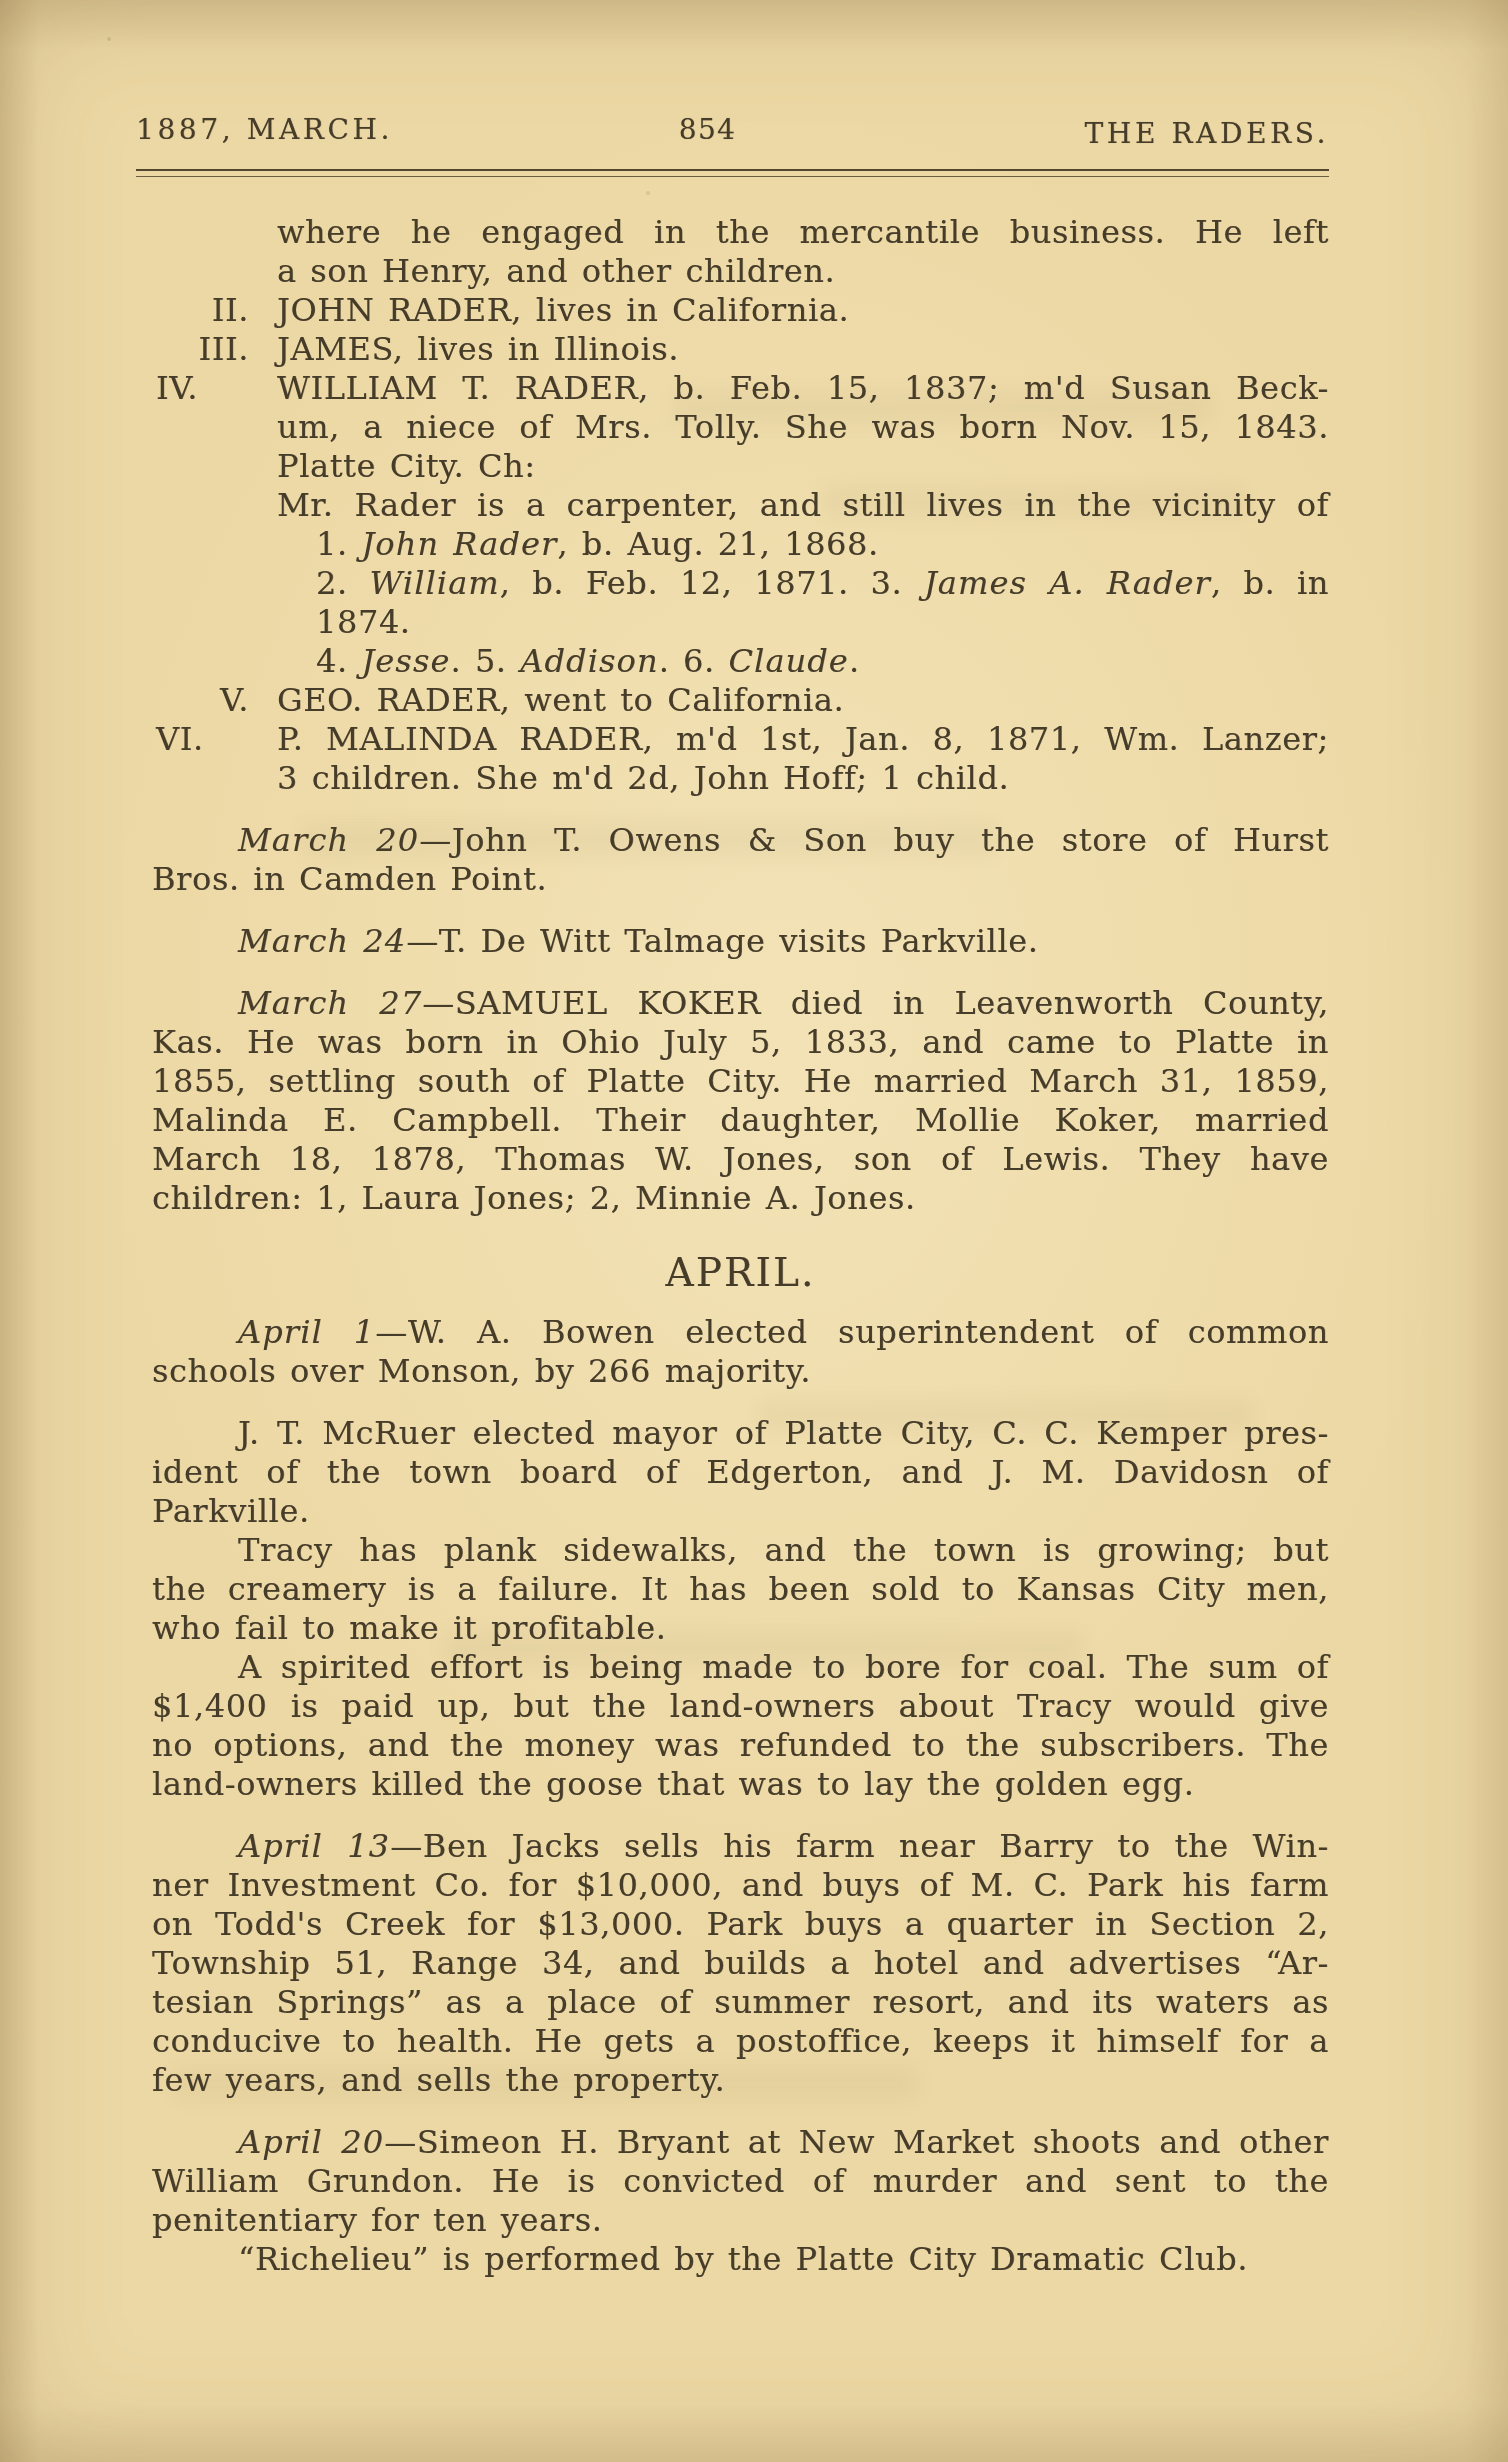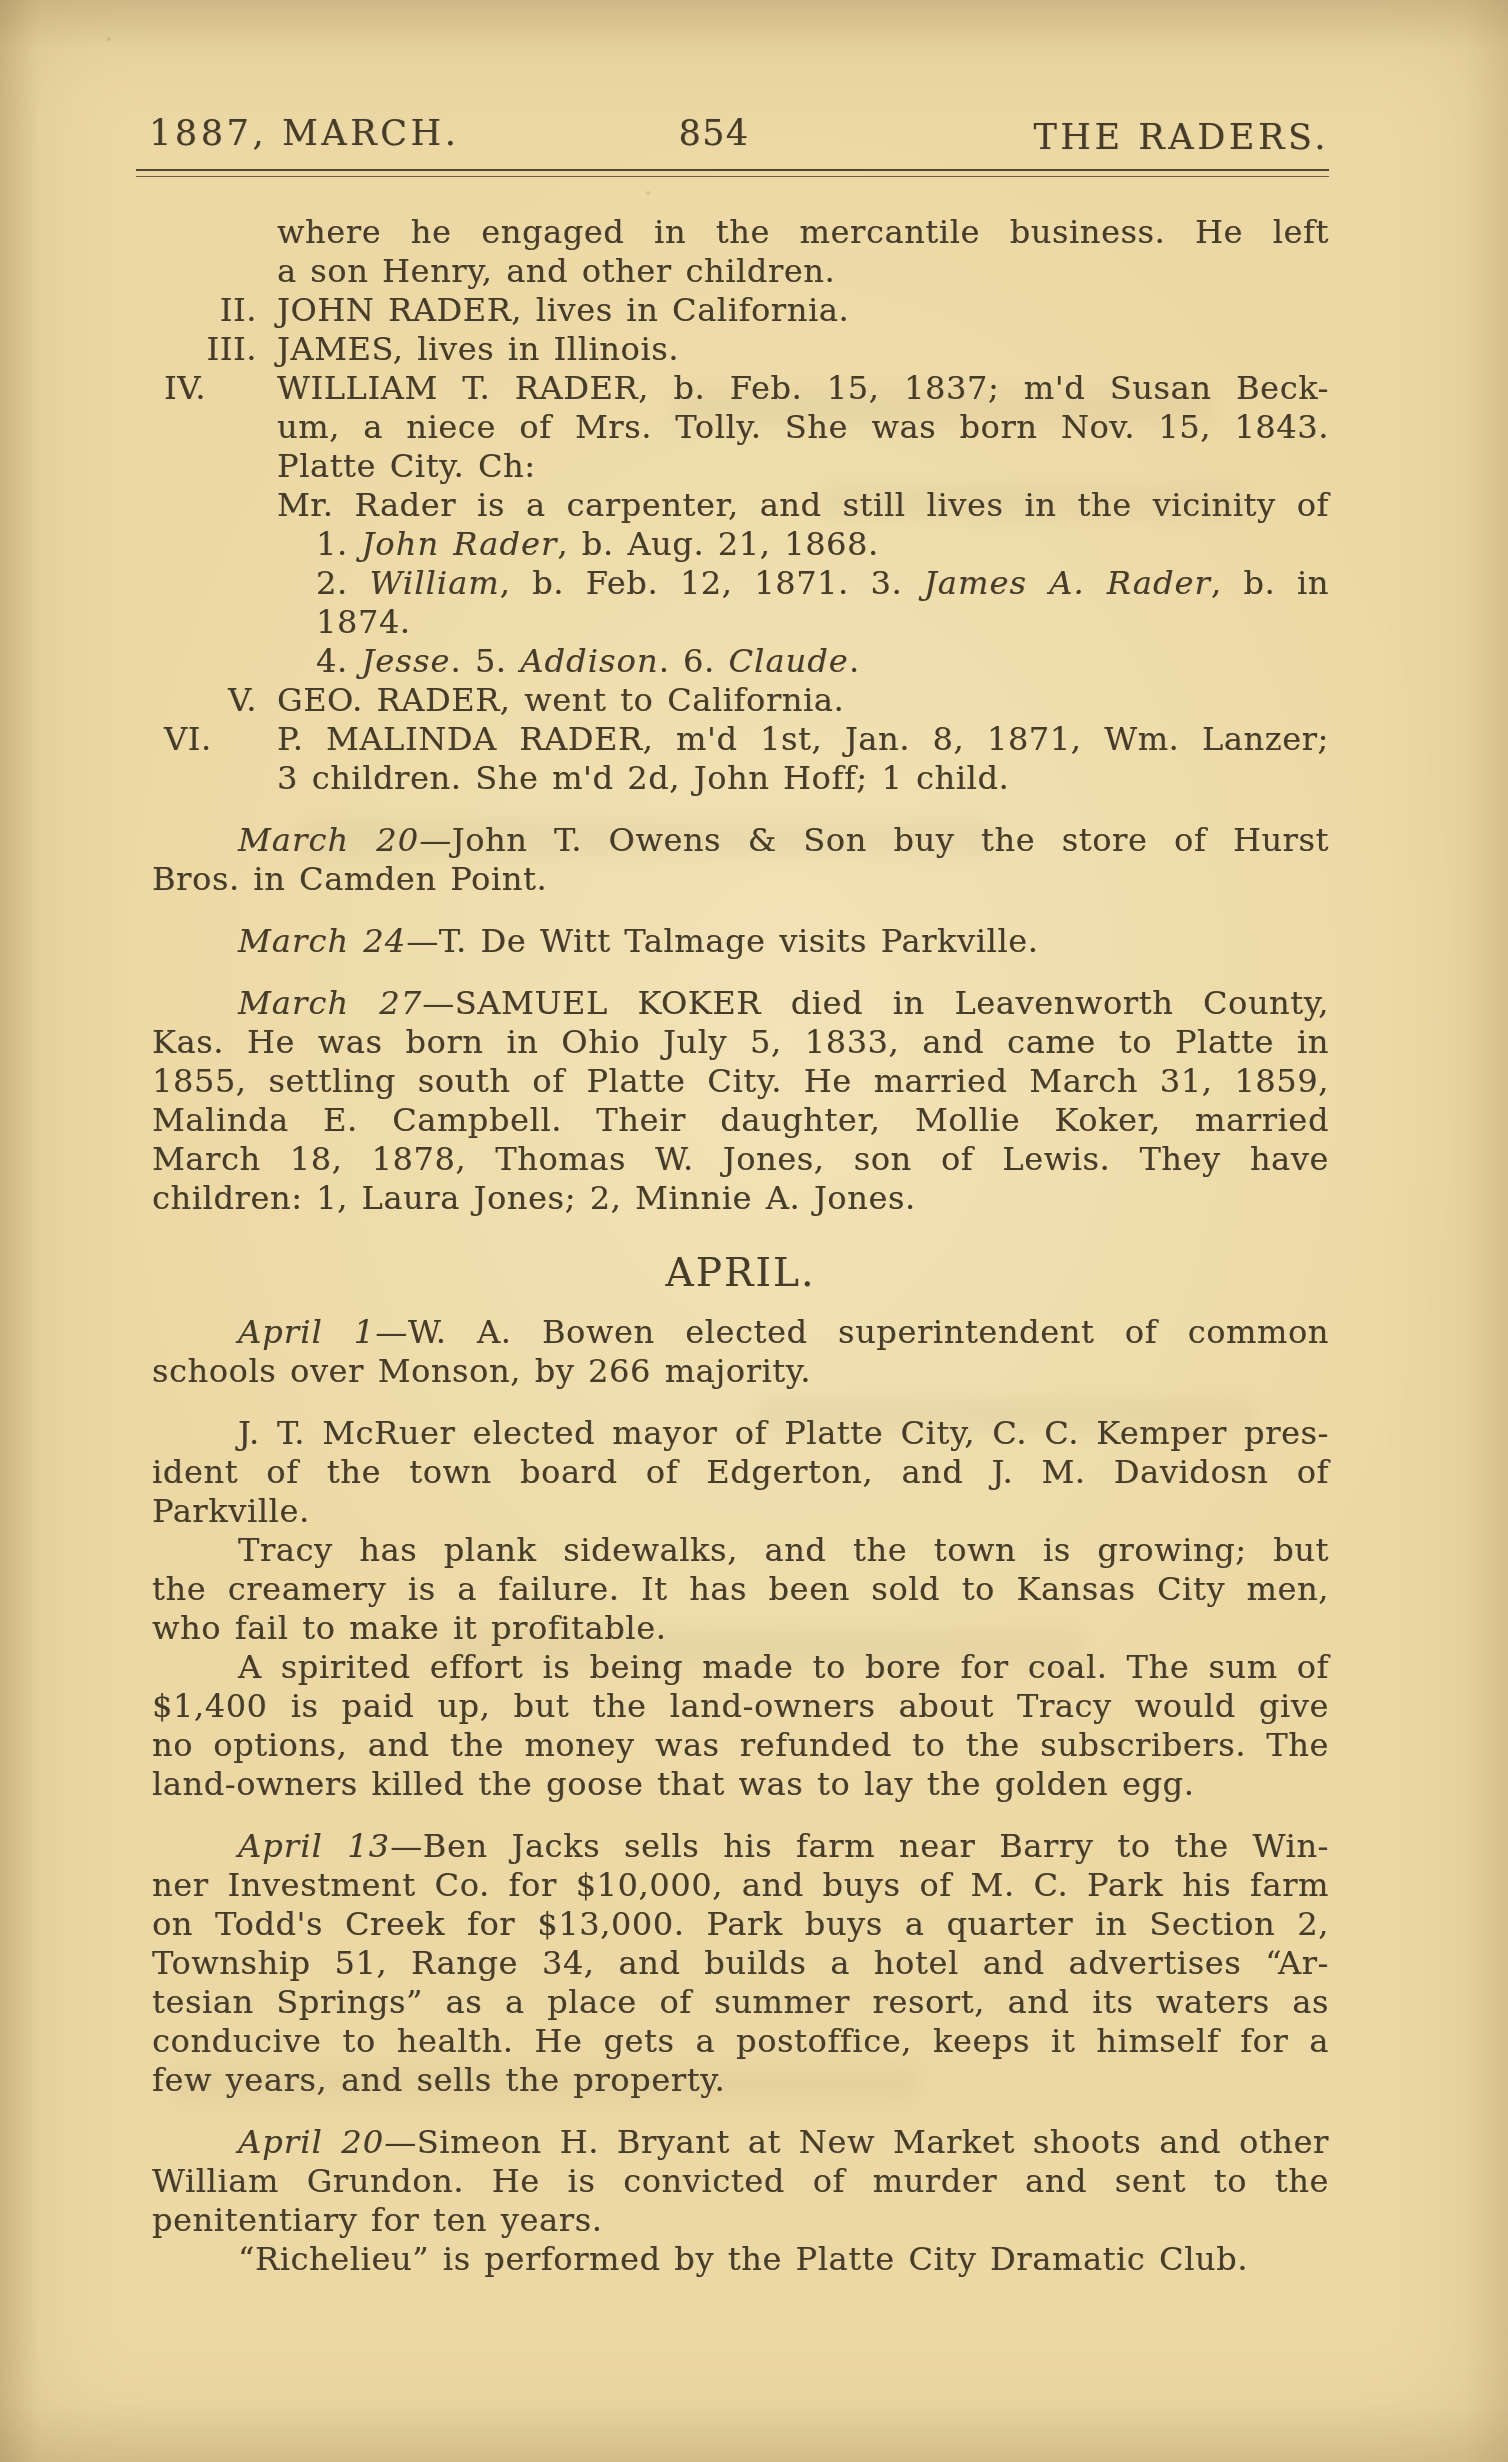--- a/index.html
+++ b/index.html
@@ -17,37 +17,37 @@
     font-family:"DejaVu Serif", "Liberation Serif", serif;
     color:#463c2a;
   }
   .page::after{
     content:"";position:absolute;inset:0;pointer-events:none;
     box-shadow:inset 0 0 121px rgba(112,86,42,0.22);
   }
   .smudge{position:absolute;background:rgba(122,104,58,0.55);filter:blur(9.3px);opacity:0.10;border-radius:14.3px;}
   .speck{position:absolute;background:rgba(80,62,34,0.5);border-radius:50%;}
   .content{position:absolute;left:136px;top:113px;width:1193px;z-index:2;}
-  .hdr{position:relative;height:46px;font-size:35px;letter-spacing:3.6px;
-       text-shadow:0.4px 0.4px 0.7px rgba(70,58,36,0.45);margin-left:13px;}
+  .hdr{position:relative;height:46px;font-size:28px;letter-spacing:3.6px;
+       text-shadow:0.4px 0.4px 0.7px rgba(70,58,36,0.45);}
   .hdr-left{position:absolute;left:0;top:0;}
   .hdr-center{position:absolute;left:0;right:50px;top:0;text-align:center;letter-spacing:1.4px;}
   .hdr-right{position:absolute;right:0;top:4px;}
   .rule{margin-top:10px;height:5px;
         border-top:2.9px solid rgba(64,52,32,0.88);
         border-bottom:1.4px solid rgba(64,52,32,0.75);}
   .body{margin-top:36px;font-size:32px;line-height:39px;
         letter-spacing:0.6px;word-spacing:2.9px;
         text-shadow:0.4px 0.4px 0.6px rgba(70,58,36,0.38);margin-left:16px;}
   .block{margin:0;}
   .block.gap{margin-top:23px;}
   .hang,.hang-cont{padding-left:125px;}
   .hang{position:relative;}
   .childlist{padding-left:164px;}
-  .num{position:absolute;left:12px;top:0;width:93px;text-align:right;display:inline-block;}
+  .num{position:absolute;left:4px;top:0;width:93px;text-align:right;display:inline-block;}
   .line{min-height:39px;}
   .line.j{text-align:justify;text-align-last:justify;}
   .line.first{padding-left:86px;}
   .heading{text-align:center;font-size:39px;letter-spacing:2.1px;
            margin-top:33px;margin-bottom:18.5px;line-height:43px;}
   .it{font-style:italic;letter-spacing:1.1px;}
 </style>
 </head>
 <body>
 

